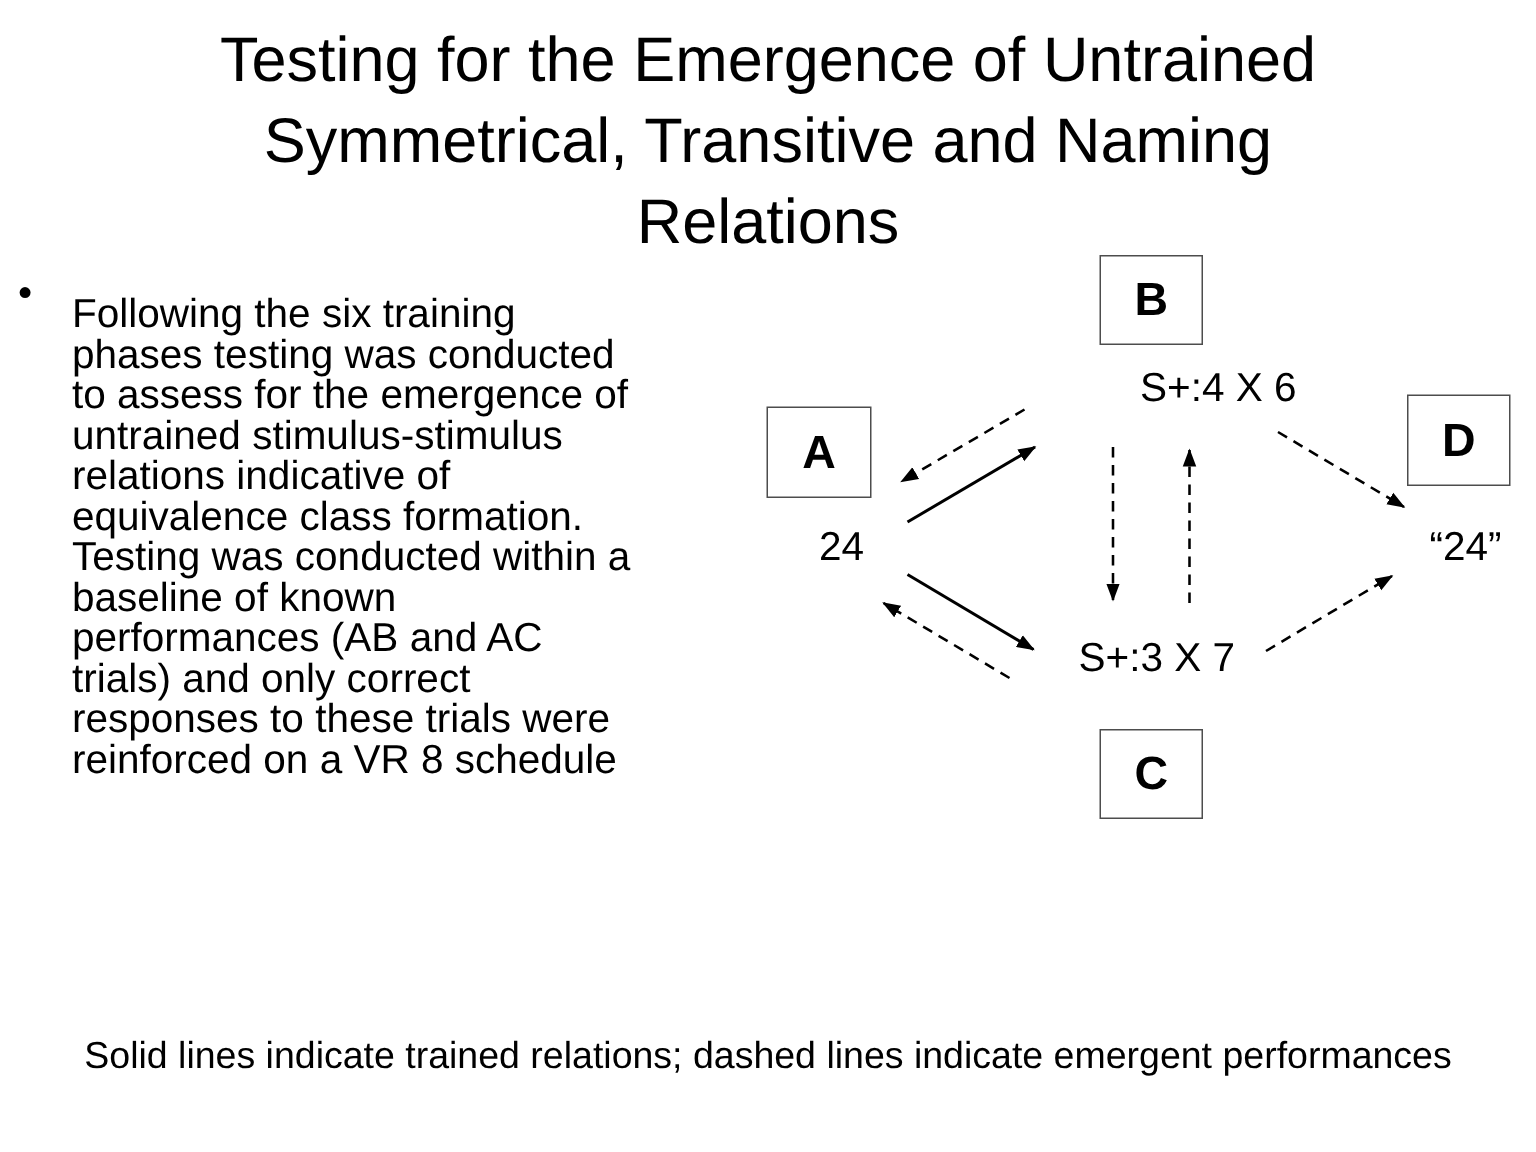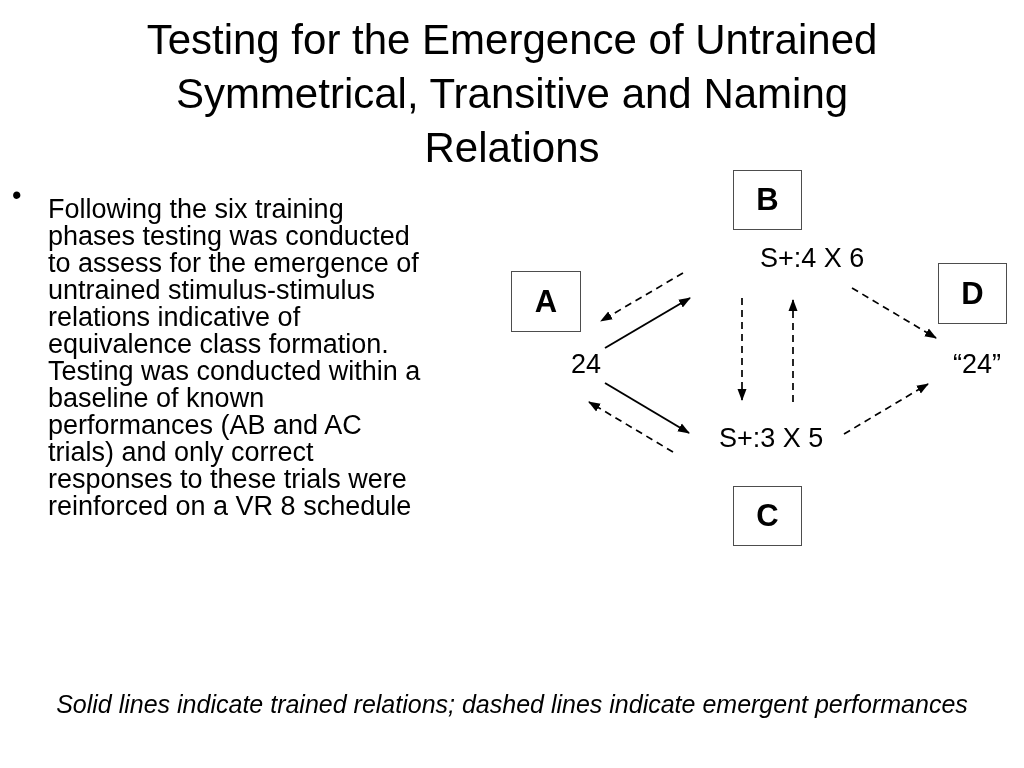--- a/index.html
+++ b/index.html
@@ -26,25 +26,25 @@
     display:flex;align-items:center;justify-content:center;
     font-weight:bold;font-size:31px;box-sizing:border-box;
   }
   .node-a{left:511px;top:271px;width:70px;height:61px;}
   .node-b{left:733px;top:170px;width:69px;height:60px;}
   .node-c{left:733px;top:486px;width:69px;height:60px;}
   .node-d{left:938px;top:263px;width:69px;height:61px;}
   .dlabel{position:absolute;font-size:27px;line-height:27px;white-space:nowrap;}
   .label-b-stim{left:760px;top:245px;}
   .label-c-stim{left:719px;top:425px;}
-  .label-a-stim{left:546px;top:351px;margin-left:25px;}
+  .label-a-stim{left:546px;top:351px;}
   .label-d-stim{left:953px;top:351px;text-align:right;}
   .caption{
     position:absolute;top:689px;left:0;width:100%;
-    text-align:center;font-size:25px;line-height:30px;margin:0;font-style:italic;
+    text-align:center;font-size:25px;line-height:30px;margin:0;
   }
 </style>
 </head>
 <body>
 
 <div class="slide">
 
   <h1 class="title">Testing for the Emergence of Untrained
 Symmetrical, Transitive and Naming
 Relations</h1>
@@ -97,20 +97,20 @@
     </div>
     <div class="node node-c">
       <span>C</span>
     </div>
     <div class="node node-d">
       <span>D</span>
     </div>
 
     <span class="dlabel label-a-stim">24</span>
     <span class="dlabel label-b-stim">S+:4 X 6</span>
-    <span class="dlabel label-c-stim">S+:3 X 5</span>
+    <span class="dlabel label-c-stim">S+:3 X 7</span>
     <span class="dlabel label-d-stim">“24”</span>
 
   </div>
 
   <p class="caption">Solid lines indicate trained relations; dashed lines indicate emergent performances</p>
 
 </div>
 
 </body></html>

